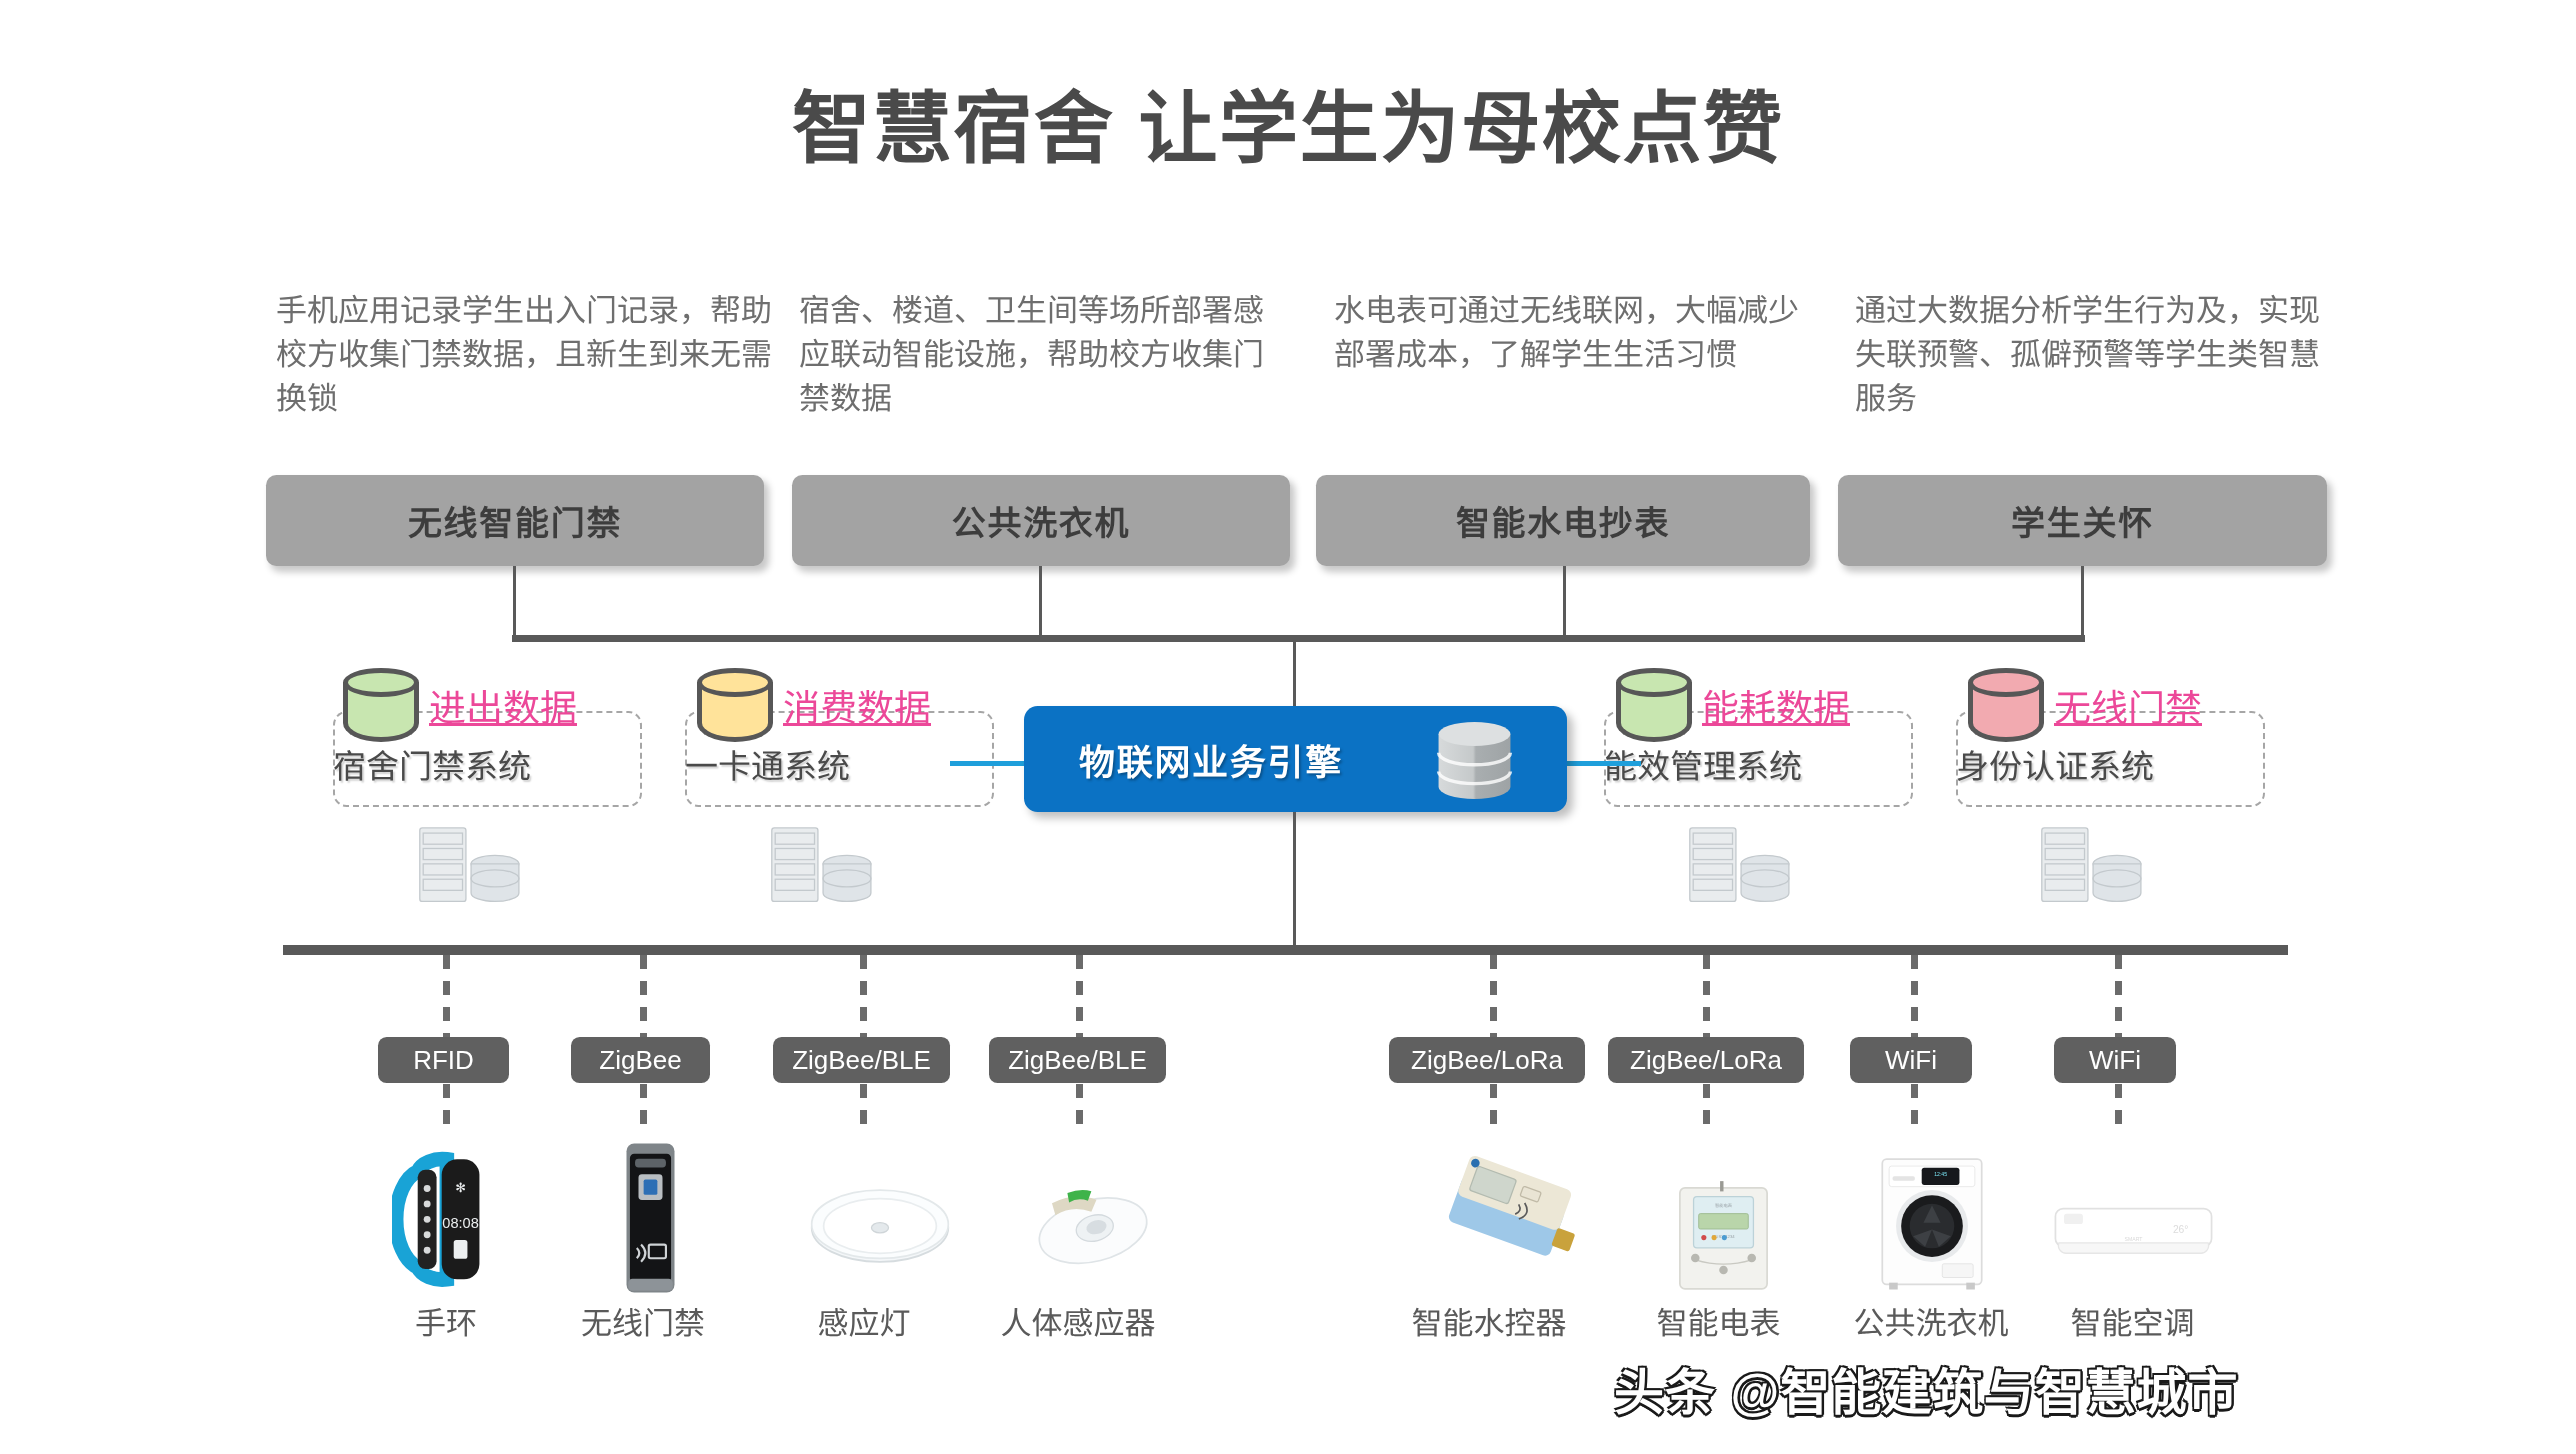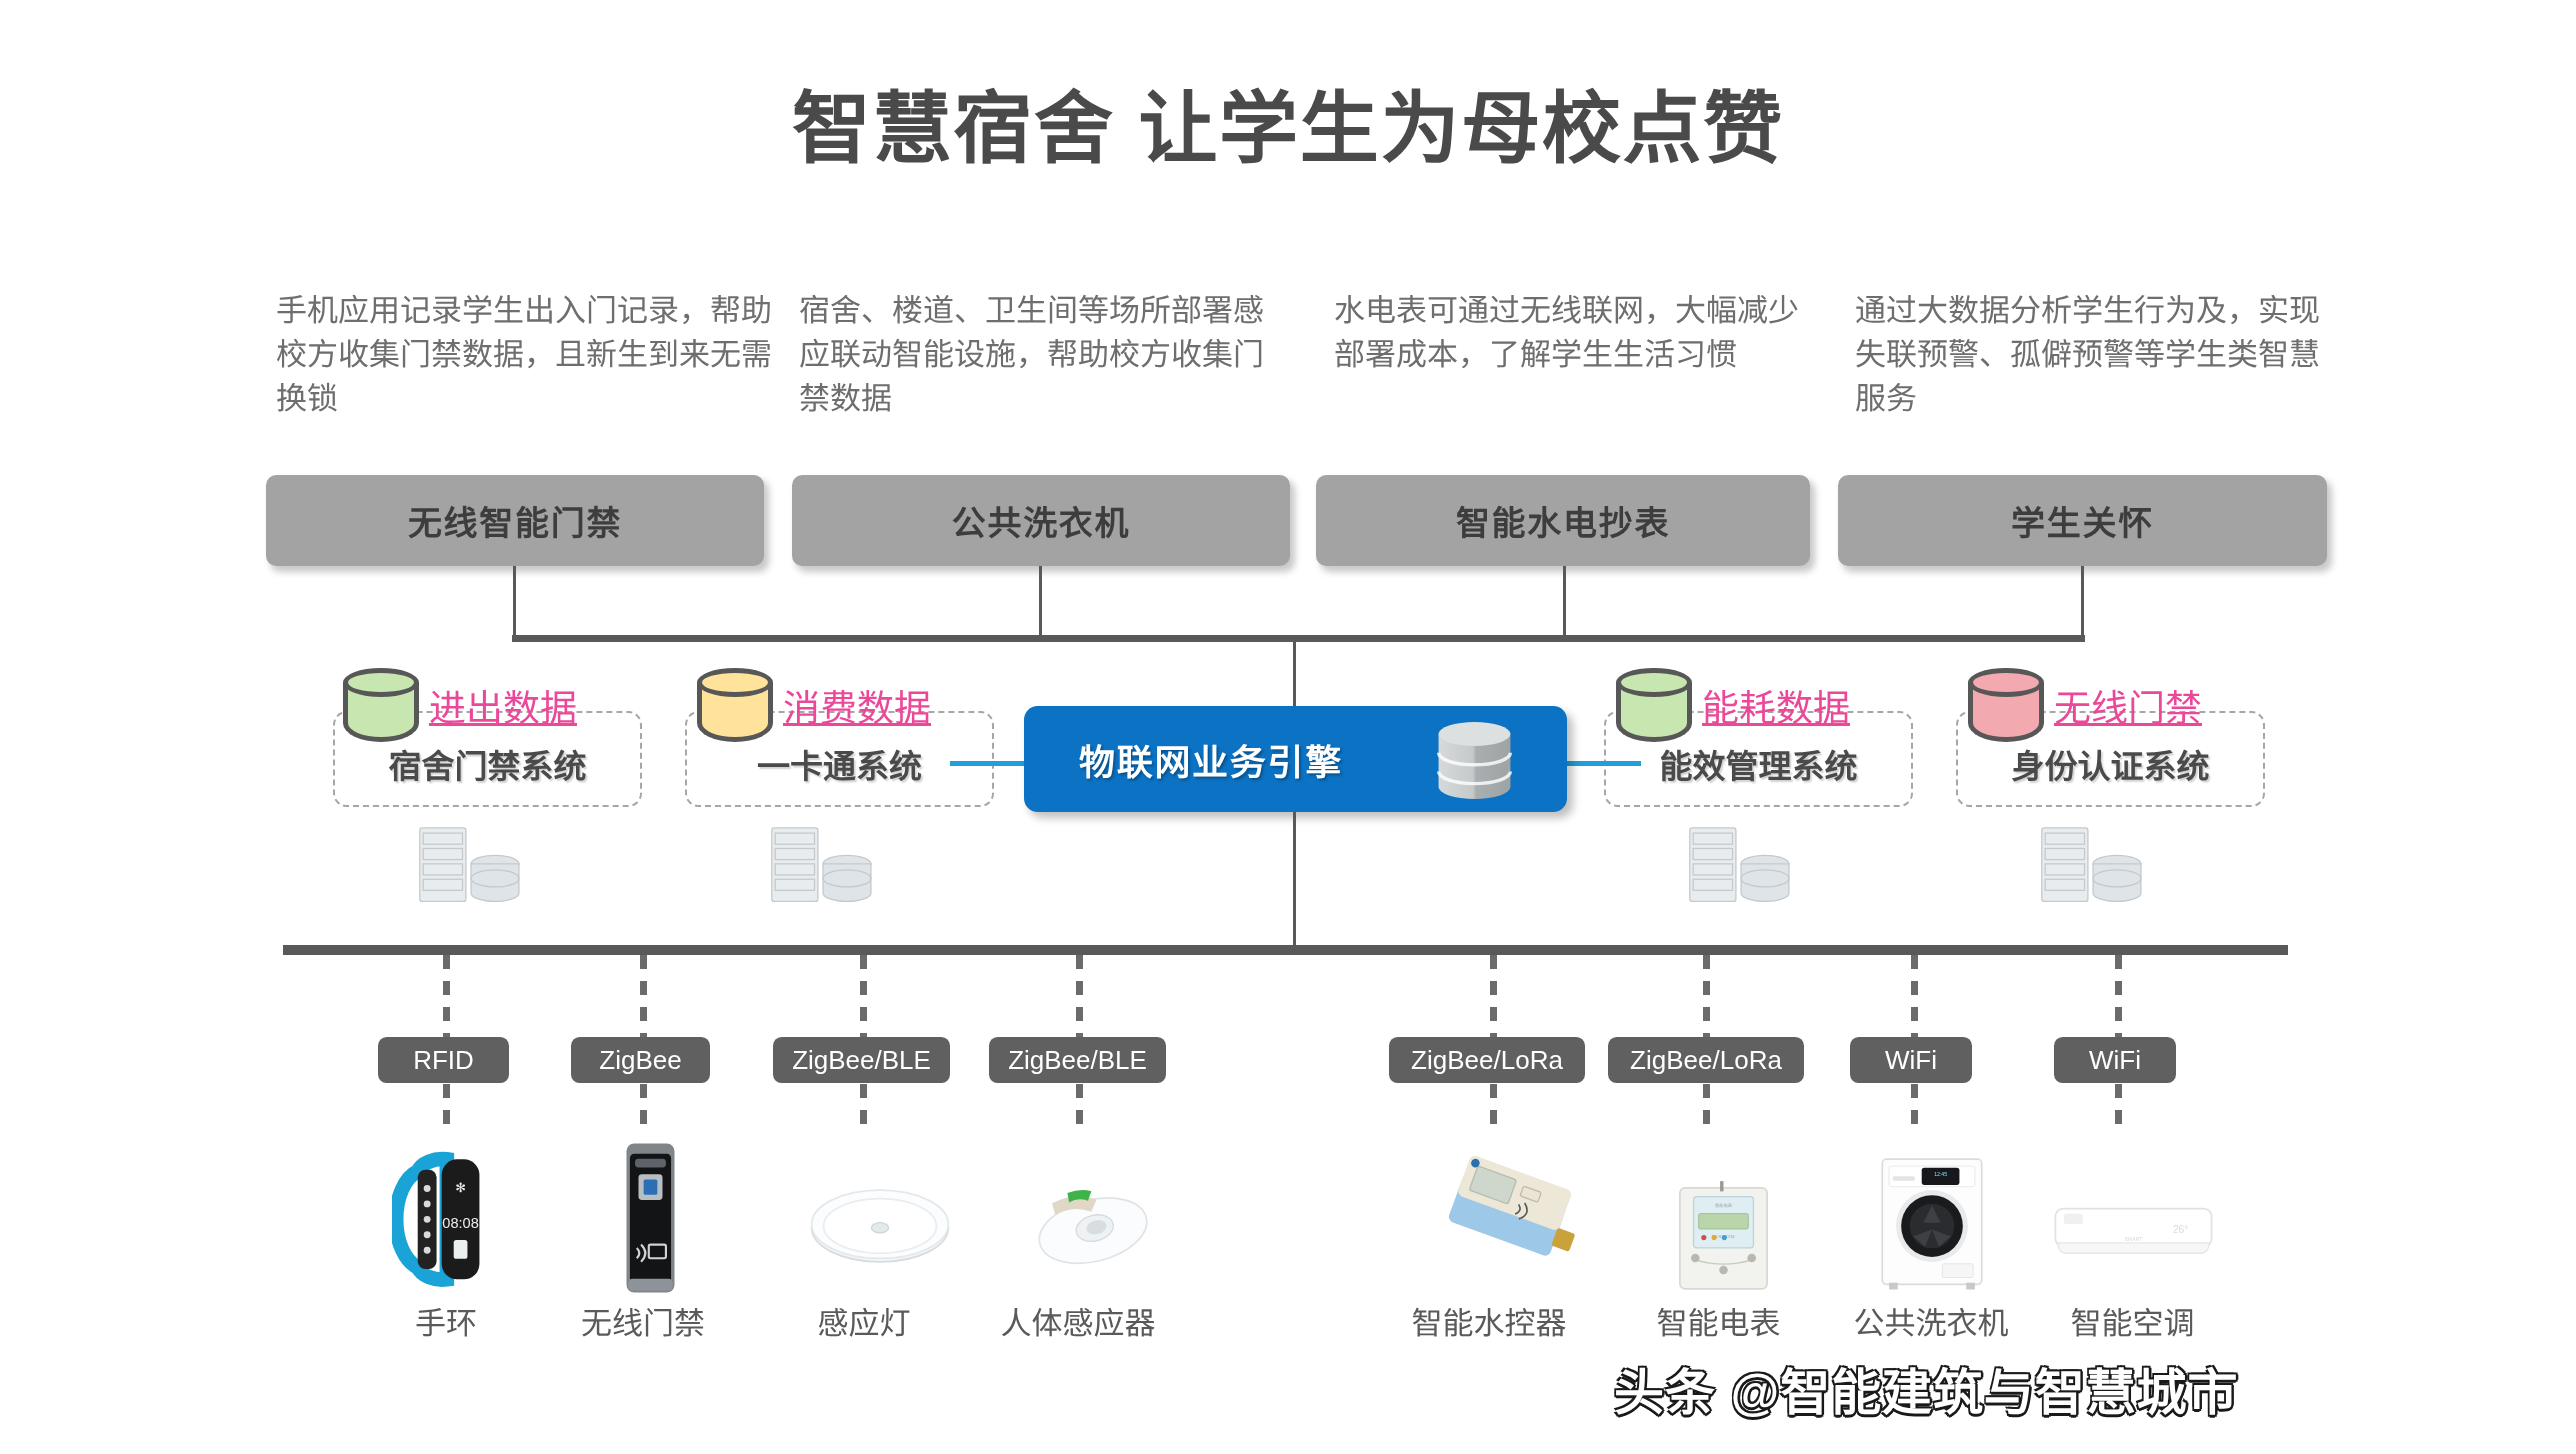--- a/index.html
+++ b/index.html
@@ -93,23 +93,23 @@
   }
   .sys-box-0 { left: 333px; }
   .sys-box-1 { left: 685px; }
   .sys-box-2 { left: 1604px; }
   .sys-box-3 { left: 1956px; }
 
   .sys-label {
     position: absolute;
     top: 740px;
     width: 309px;
-    text-align: center;
+    text-align: left;
     font-size: 33px;
-    font-weight: bold;
+    font-weight: normal;
     color: #4a4a4a;
     text-shadow: 1.7px 1.7px 1.7px rgba(0,0,0,0.18);
   }
   .sys-label-0 { left: 333px; }
   .sys-label-1 { left: 685px; }
   .sys-label-2 { left: 1604px; }
   .sys-label-3 { left: 1956px; }
 
   
   .cyl {

